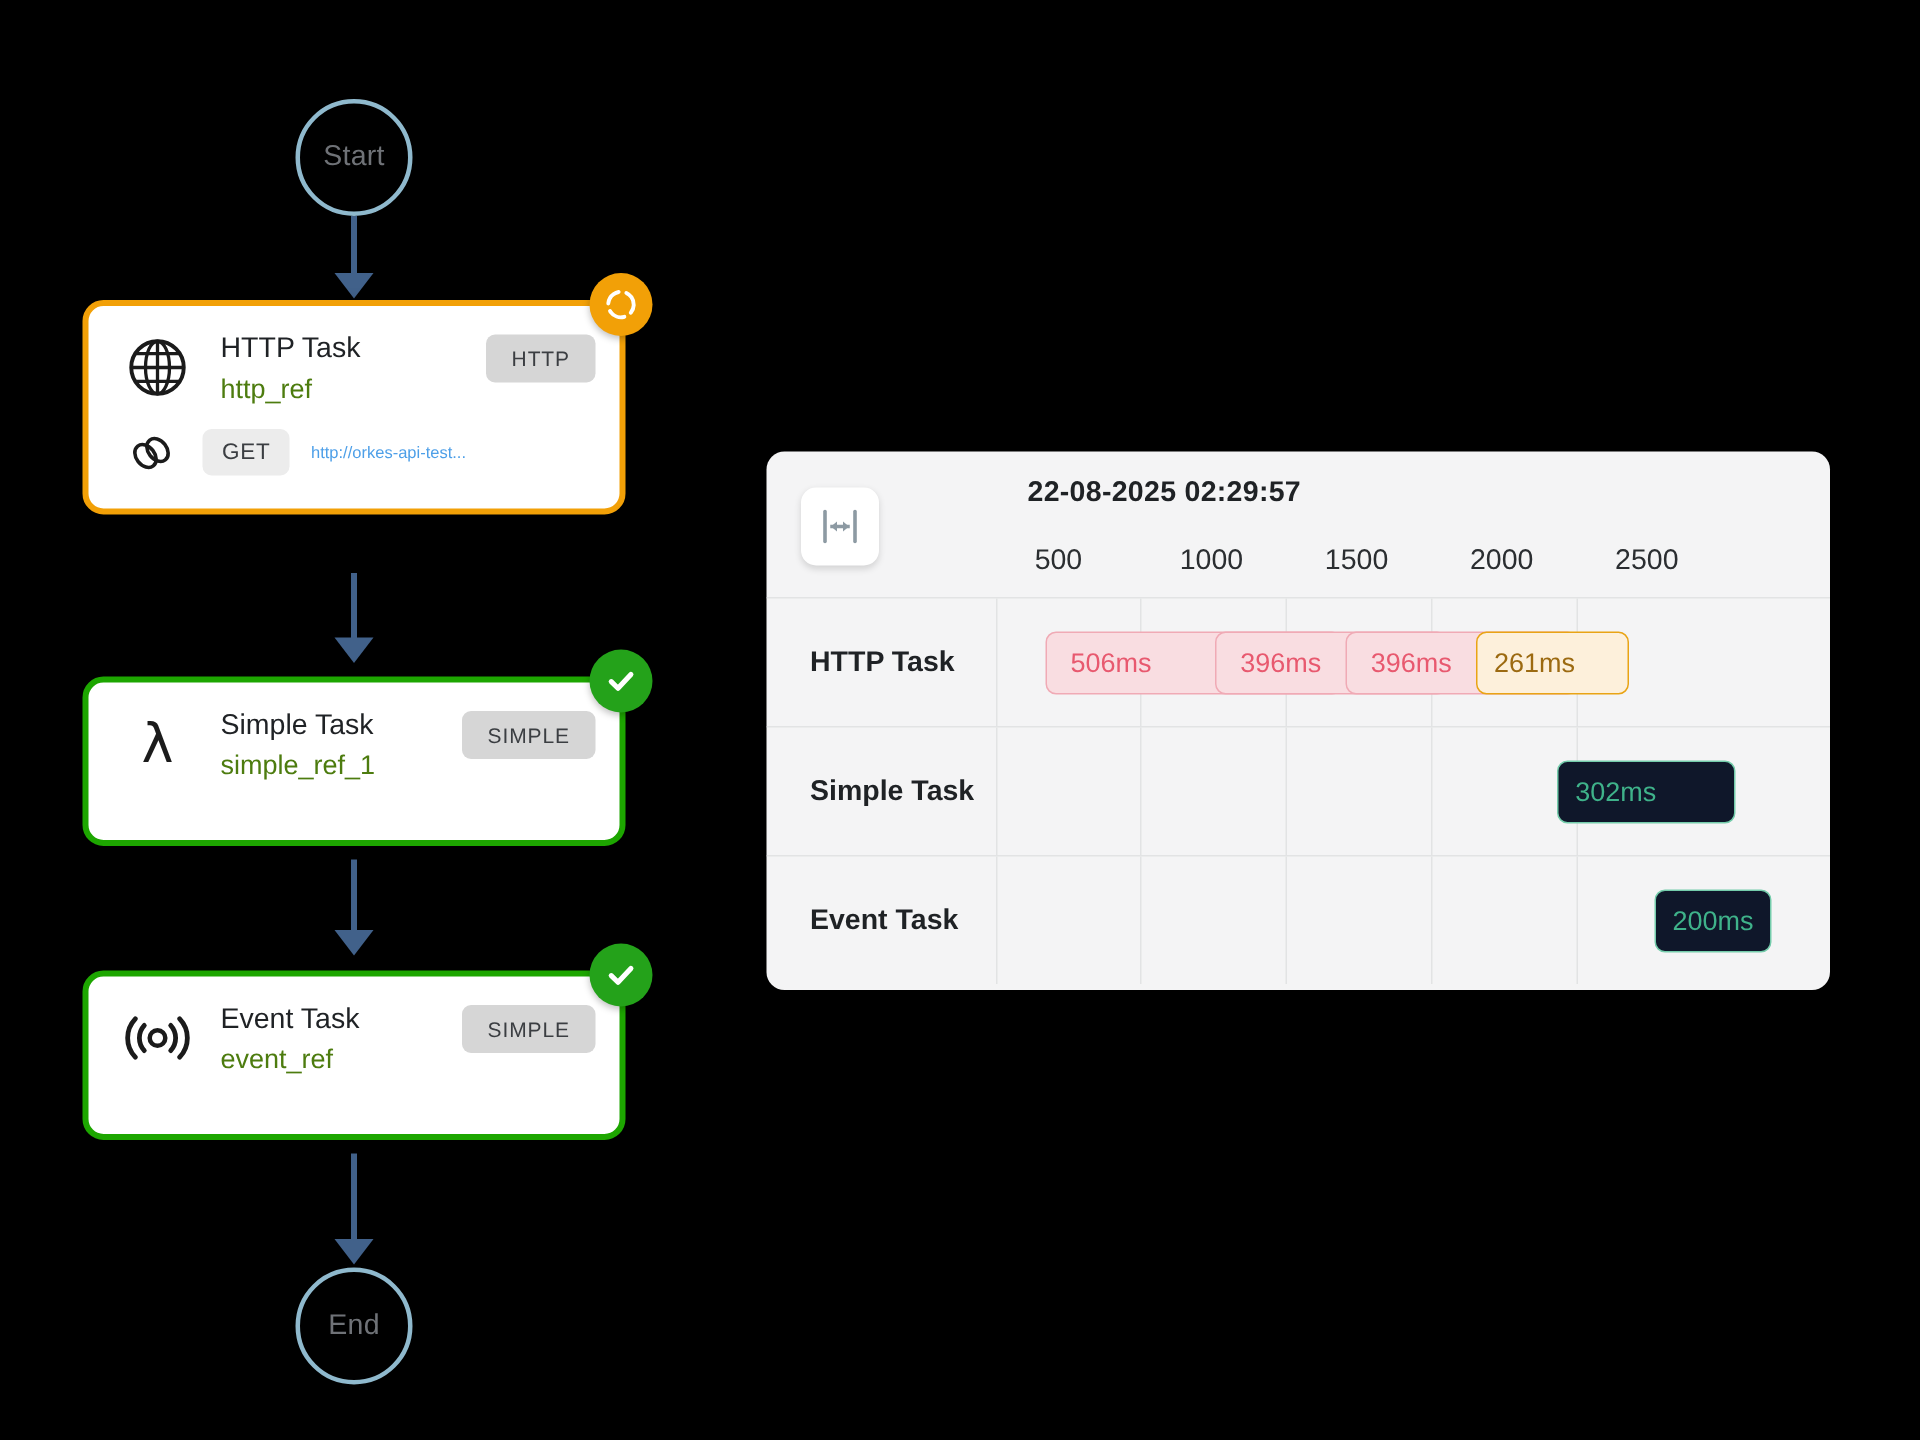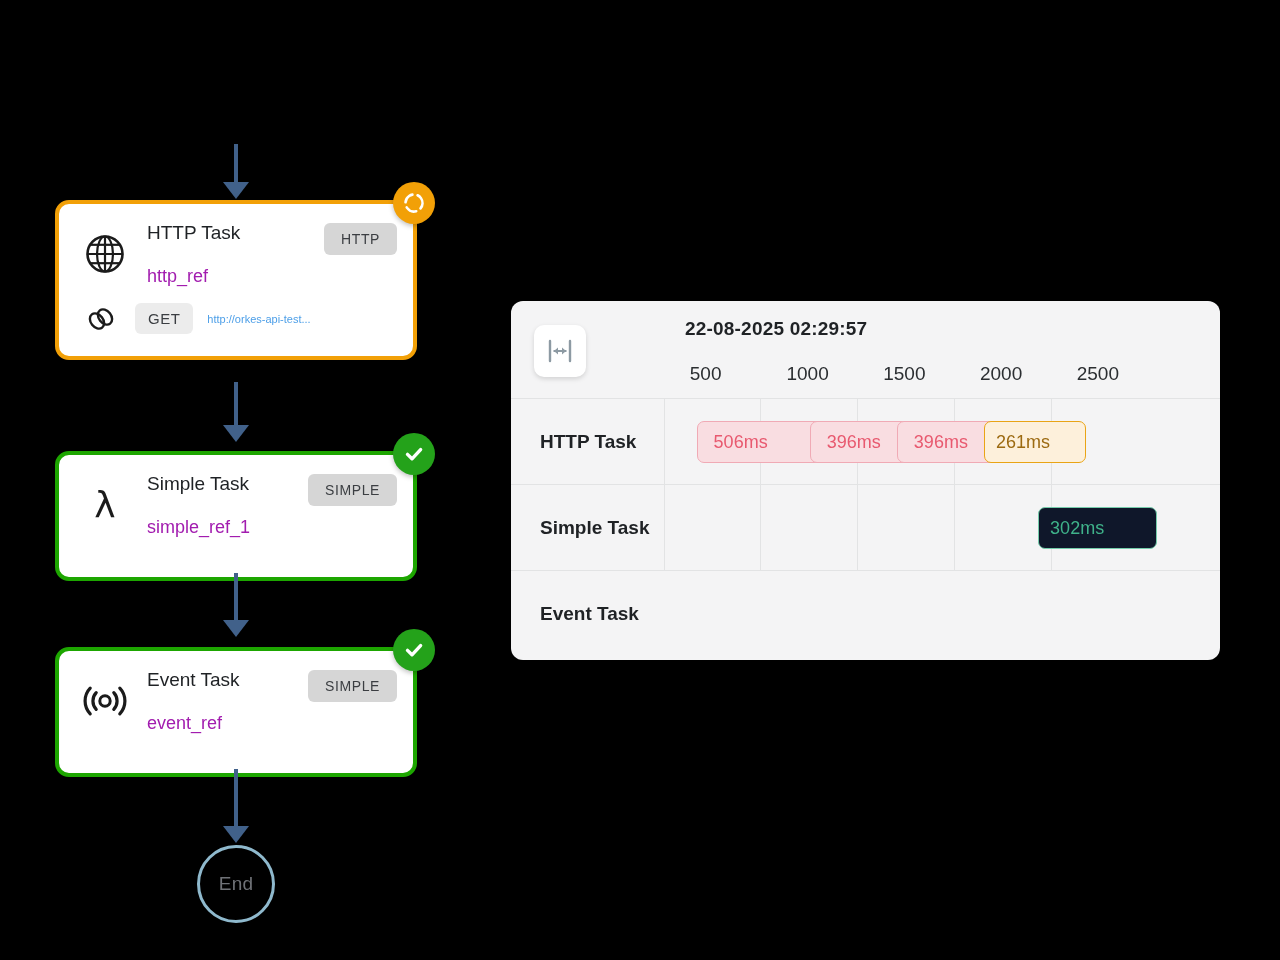--- a/index.html
+++ b/index.html
@@ -81,23 +81,23 @@
     color: #1b1b1b;
   }
   .task-text { flex: 1 1 auto; min-width: 0; }
   .task-title {
     font-size: 19px;
     color: #1f2225;
     line-height: 1.35;
   }
   .task-ref {
     font-size: 18px;
-    color: #a21caf;
+    color: #4d7c0f;
     line-height: 1.35;
-    margin-top: 18px;
+    margin-top: 1px;
   }
   .type-chip {
     flex: 0 0 auto;
     background: #d6d6d6;
     color: #3b3e42;
     font-size: 14px;
     letter-spacing: .6px;
     padding: 8px 17px;
     border-radius: 6px;
     align-self: flex-start;
@@ -250,20 +250,23 @@
   .tl-bar.running  { background: #fdf0db; border-color: #e9a415; color: #9c6a11; }
   .tl-bar.completed{ background: #0f172a; border-color: #74ccab; color: #3fb28a; }
 </style>
 </head>
 <body>
 
 <div id="root">
 
   <div id="graph">
 
+    <div class="terminal-node" style="left:197px; top:66px;">
+      <span class="terminal-label">Start</span>
+    </div>
 
     <div class="edge" style="left:234px; top:144px; height:44px;"></div>
     <div class="arrow-head" style="left:223px; top:182px;"></div>
 
     <div class="task-node status-running" style="top:200px;">
       <div class="status-badge running">
         <svg width="26" height="26" viewBox="0 0 26 26" aria-hidden="true">
           <circle cx="13" cy="13" r="8.5" fill="none" stroke="#ffffff" stroke-width="2.6" stroke-linecap="round" stroke-dasharray="11 5.2" transform="rotate(-35 13 13)"></circle>
         </svg>
       </div>
@@ -399,17 +402,25 @@
             <div class="gridline" style="left: -21.255px;"></div>
             <div class="gridline" style="left: 75.4901px;"></div>
             <div class="gridline" style="left: 172.235px;"></div>
             <div class="gridline" style="left: 268.98px;"></div>
             <div class="gridline" style="left: 365.725px;"></div>
             <div class="tl-bar completed" style="left: 353.119px; width: 118.621px;">302ms</div>
           </div>
         </div>
         <div class="tl-row">
           <div class="tl-rowlabel">Event Task</div>
+          <div class="tl-lane">
+            <div class="gridline" style="left: -21.255px;"></div>
+            <div class="gridline" style="left: 75.4901px;"></div>
+            <div class="gridline" style="left: 172.235px;"></div>
+            <div class="gridline" style="left: 268.98px;"></div>
+            <div class="gridline" style="left: 365.725px;"></div>
+            <div class="tl-bar completed" style="left: 417.939px; width: 78.557px;">200ms</div>
+          </div>
         </div>
       </div>
   </div>
 
 </div>
 
 </body></html>

